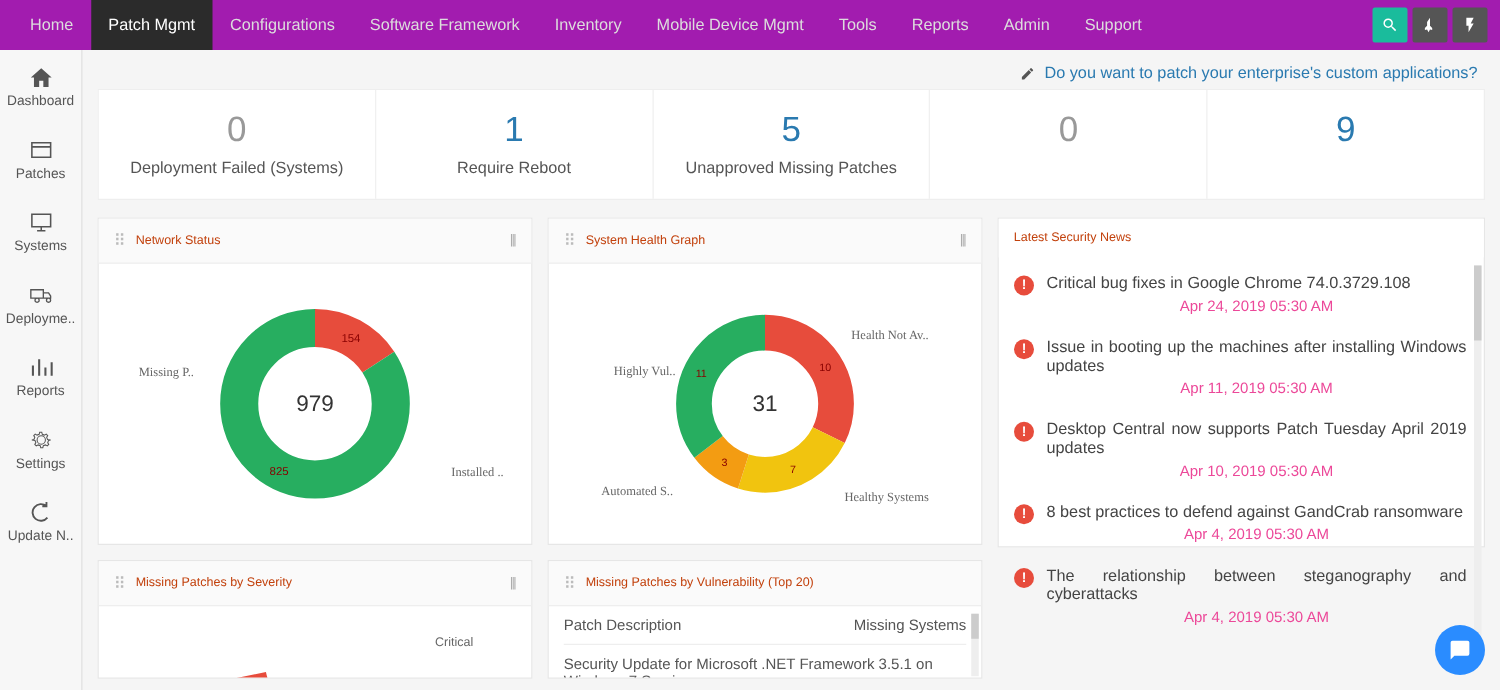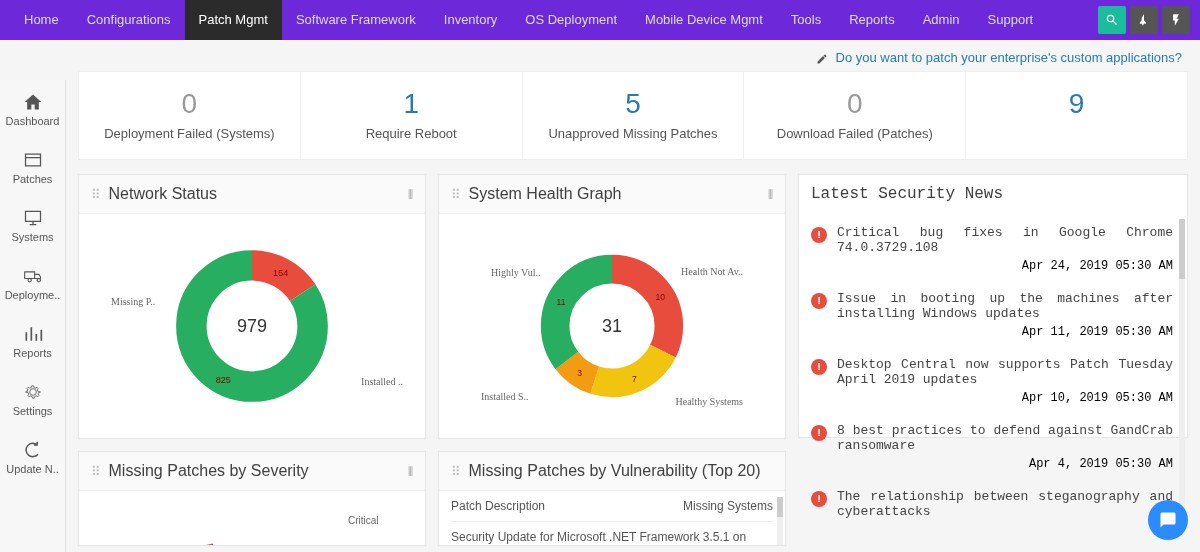--- a/index.html
+++ b/index.html
@@ -1,29 +1,29 @@
 <!DOCTYPE html>
 <html><head>
 <meta charset="utf-8">
 <style>
 * { box-sizing: border-box; margin: 0; padding: 0; }
 body { font-family: -apple-system, BlinkMacSystemFont, "Segoe UI", Arial, sans-serif; font-size: 13px; color: #333; background: #f5f5f5; width: 1200px; height: 552px; overflow: hidden; position: relative; }
 
 
-.topnav { background: #6d28d9; height: 40px; display: flex; align-items: center; padding: 0 10px; }
+.topnav { background: #a21caf; height: 40px; display: flex; align-items: center; padding: 0 10px; }
 .topnav .tab { color: #ddd; padding: 0 14px; height: 40px; line-height: 40px; cursor: pointer; font-size: 13px; }
 .topnav .tab.active { background: #2b2b2b; color: #fff; }
 .topnav .spacer { flex: 1; }
 .topnav .iconbtn { width: 28px; height: 28px; margin-left: 4px; display: flex; align-items: center; justify-content: center; border-radius: 2px; cursor: pointer; }
 .topnav .iconbtn.search { background: #1abc9c; }
 .topnav .iconbtn.dark { background: #555; }
 .topnav .iconbtn svg { fill: #fff; width: 14px; height: 14px; }
 
 
-.sidebar { position: absolute; left: 0; top: 40px; width: 66px; bottom: 0; background: #f7f7f7; border-right: 1px solid #e0e0e0; margin-top: 40px; }
+.sidebar { position: absolute; left: 0; top: 40px; width: 66px; bottom: 0; background: #f7f7f7; border-right: 1px solid #e0e0e0; }
 .sidebar .item { height: 58px; display: flex; flex-direction: column; align-items: center; justify-content: center; cursor: pointer; color: #555; }
 .sidebar .item svg { width: 20px; height: 20px; fill: #555; }
 .sidebar .item span { font-size: 11px; margin-top: 3px; max-width: 60px; overflow: hidden; text-overflow: ellipsis; white-space: nowrap; }
 
 
 .main { position: absolute; left: 66px; top: 40px; right: 0; bottom: 0; overflow: hidden; }
 .banner { text-align: right; padding: 10px 18px 6px; }
 .banner a { color: #2a7ab0; text-decoration: none; font-size: 13px; }
 .banner svg { width: 12px; height: 12px; fill: #555; vertical-align: middle; margin-right: 4px; }
 
@@ -35,42 +35,42 @@
 .kpi .lbl { font-size: 13px; color: #555; }
 
 .cards { display: flex; gap: 12px; margin: 0 12px; }
 .col-left { display: flex; flex-direction: column; gap: 12px; flex: 0 0 348px; }
 .col-mid { display: flex; flex-direction: column; gap: 12px; flex: 0 0 348px; }
 .col-right { flex: 1; }
 
 .card { background: #fff; border: 1px solid #e6e6e6; }
 .card-head { display: flex; align-items: center; padding: 10px 12px; border-bottom: 1px solid #eee; background: #fafafa; }
 .card-head .grip { color: #bbb; margin-right: 8px; font-size: 13px; }
-.card-head .title { flex: 1; font-size: 16px; color: #404040; }
+.card-head .title { flex: 1; font-size: 10px; color: #c2410c; }
 .card-head .chev { color: #999; font-size: 11px; }
 .card-body { padding: 12px; position: relative; }
 
 
 .donut-wrap { display: flex; align-items: center; justify-content: center; height: 200px; position: relative; }
 .donut-center { position: absolute; top: 50%; left: 50%; transform: translate(-50%, -50%); font-size: 18px; color: #333; }
 .dlabel { position: absolute; font-size: 10px; color: #666; font-family: Liberation Serif, serif; }
 
 
 .tbl-head { display: flex; border-bottom: 1px solid #eee; padding: 8px 0; font-size: 12px; color: #555; }
 .tbl-head .c1 { flex: 1; }
 .tbl-head .c2 { text-align: right; width: 110px; }
 .tbl-row { display: flex; padding: 8px 0; font-size: 12px; color: #555; }
 .tbl-row .c1 { flex: 1; }
 
 
 .news-body { height: 308px; overflow-y: auto; position: relative; padding: 12px 14px 12px 12px; }
 .news-item { display: flex; gap: 10px; margin-bottom: 18px; }
 .news-item .badge { width: 16px; height: 16px; border-radius: 50%; background: #e74c3c; color: #fff; font-size: 11px; font-weight: bold; display: flex; align-items: center; justify-content: center; flex-shrink: 0; margin-top: 2px; }
 .news-item .txt { flex: 1; font-size: 13px; color: #444; text-align: justify; }
-.news-item .date { text-align: right; font-size: 12px; color: #000000; margin-top: 4px; }
+.news-item .date { text-align: center; font-size: 12px; color: #ec4899; margin-top: 4px; }
 
 .fab { position: fixed; right: 12px; bottom: 12px; width: 40px; height: 40px; border-radius: 50%; background: #2a8cff; display: flex; align-items: center; justify-content: center; }
 .fab svg { fill: #fff; width: 18px; height: 18px; }
 
 .severity-body { height: 60px; position: relative; }
 .severity-label { position: absolute; font-size: 10px; color: #666; top: 24px; left: 269px; }
 
 .news-scrollbar-track { position:absolute; right:2px; top:6px; bottom:6px; width:6px; background:#eee; }
 .news-scrollbar-thumb { position:absolute; right:2px; top:6px; height:60px; width:6px; background:#ccc; }
 
@@ -78,25 +78,24 @@
 .vuln-body-scroll-thumb { position:absolute; right:2px; top:6px; height:20px; width:6px; background:#ccc; }
 
 .card-head.no-title { background:#fff; border-bottom:none; }
 </style>
 </head>
 <body>
 
 <div class="topnav">
   <div id="nav-tabs" style="display: contents;"></div>
   <div class="tab">Home</div>
+    <div class="tab active">Patch Mgmt</div>
     <div class="tab">Configurations</div>
-    <div class="tab active">Patch Mgmt</div>
     <div class="tab">Software Framework</div>
     <div class="tab">Inventory</div>
-    <div class="tab">OS Deployment</div>
     <div class="tab">Mobile Device Mgmt</div>
     <div class="tab">Tools</div>
     <div class="tab">Reports</div>
     <div class="tab">Admin</div>
     <div class="tab">Support</div>
     <div class="spacer"></div>
   <div class="iconbtn search">
     <svg viewBox="0 0 24 24">
         <path d="M15.5 14h-.79l-.28-.27A6.471 6.471 0 0016 9.5 6.5 6.5 0 109.5 16c1.61 0 3.09-.59 4.23-1.57l.27.28v.79l5 4.99L20.49 19l-4.99-5zm-6 0C7.01 14 5 11.99 5 9.5S7.01 5 9.5 5 14 7.01 14 9.5 11.99 14 9.5 14z"></path>
       </svg>
@@ -174,21 +173,20 @@
       <div class="kpi">
         <div class="num blue">1</div>
         <div class="lbl">Require Reboot</div>
       </div>
       <div class="kpi">
         <div class="num blue">5</div>
         <div class="lbl">Unapproved Missing Patches</div>
       </div>
       <div class="kpi">
         <div class="num ">0</div>
-        <div class="lbl">Download Failed (Patches)</div>
       </div>
       <div class="kpi">
         <div class="num blue">9</div>
       </div>
     </div>
 
   <div class="cards">
 
     <div class="col-left">
       <div class="card">
@@ -240,23 +238,23 @@
                 <circle cx="21" cy="21" r="15.9155" fill="transparent" stroke="#e74c3c" stroke-width="8" stroke-dasharray="32.258076050457 100.00003575641671" stroke-dashoffset="0" transform="rotate(-90 21 21)"></circle>
                 <text x="34.493443694166544" y="13.589472235801296" font-size="2.4" text-anchor="middle" fill="#800">10</text>
                 <circle cx="21" cy="21" r="15.9155" fill="transparent" stroke="#f1c40f" stroke-width="8" stroke-dasharray="22.5806532353199 100.00003575641671" stroke-dashoffset="-32.258076050457" transform="rotate(-90 21 21)"></circle>
                 <text x="27.270258096301767" y="36.61142920476166" font-size="2.4" text-anchor="middle" fill="#800">7</text>
                 <circle cx="21" cy="21" r="15.9155" fill="transparent" stroke="#f39c12" stroke-width="8" stroke-dasharray="9.677422815137101 100.00003575641671" stroke-dashoffset="-54.8387292857769" transform="rotate(-90 21 21)"></circle>
                 <text x="11.916835379992811" y="35.0501387151957" font-size="2.4" text-anchor="middle" fill="#800">3</text>
                 <circle cx="21" cy="21" r="15.9155" fill="transparent" stroke="#27ae60" stroke-width="8" stroke-dasharray="35.4838836555027 100.00003575641671" stroke-dashoffset="-64.516152100914" transform="rotate(-90 21 21)"></circle>
                 <text x="6.724907820825205" y="14.997732990233619" font-size="2.4" text-anchor="middle" fill="#800">11</text>
               </svg>
             <div class="donut-center">31</div>
-            <div class="dlabel" style="left:40px; top:41px;">Highly Vul..</div>
+            <div class="dlabel" style="left:40px; top:69px;">Highly Vul..</div>
             <div class="dlabel" style="right:30px; top:40px;">Health Not Av..</div>
-            <div class="dlabel" style="left:30px; top:165px;">Installed S..</div>
+            <div class="dlabel" style="left:30px; top:165px;">Automated S..</div>
             <div class="dlabel" style="right:30px; top:170px;">Healthy Systems</div>
           </div>
         </div>
       </div>
 
       <div class="card" style="height:95px; overflow:hidden;">
         <div class="card-head">
           <span class="grip">⠿</span>
           <span class="title">Missing Patches by Vulnerability (Top 20)</span>
         </div>
@@ -268,21 +266,21 @@
           <div class="tbl-row">
             <div class="c1">Security Update for Microsoft .NET Framework 3.5.1 on Windows 7 Service</div>
           </div>
           <div class="vuln-body-scroll-track"></div>
           <div class="vuln-body-scroll-thumb"></div>
         </div>
       </div>
     </div>
 
     <div class="col-right">
-      <div class="card" style="height:264px;font-family:Liberation Mono, monospace;">
+      <div class="card" style="height:264px;">
         <div class="card-head no-title">
           <span class="title">Latest Security News</span>
         </div>
         <div class="news-body" id="news-body">
           <div class="news-scrollbar-track"></div>
           <div class="news-scrollbar-thumb"></div>
         <div class="news-item">
               <div class="badge">!</div>
               <div style="flex:1">
                 <div class="txt">Critical bug fixes in Google Chrome 74.0.3729.108</div>

